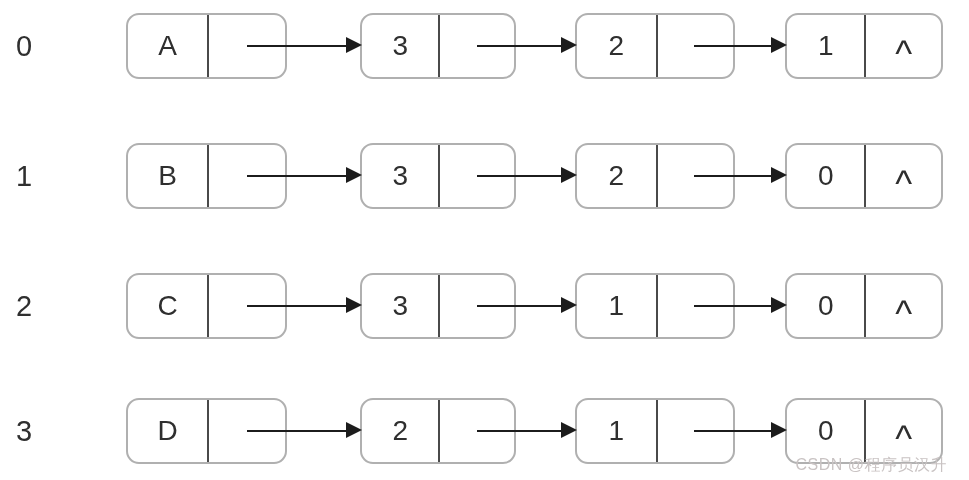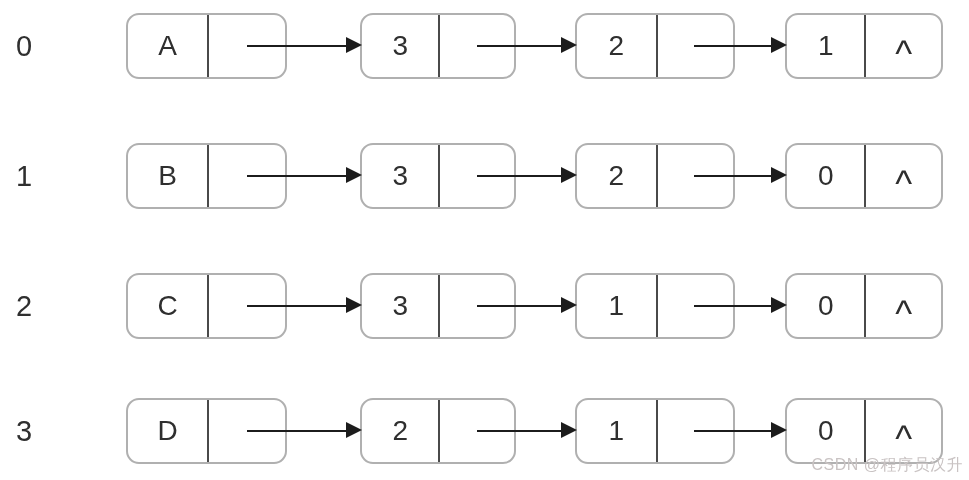--- a/index.html
+++ b/index.html
@@ -61,21 +61,21 @@
     width: 0; height: 0;
     border-left: 16px solid var(--arrow);
     border-top: 8px solid transparent;
     border-bottom: 8px solid transparent;
   }
   .ar0 { left: 247px; width: 99px; }
   .ar1 { left: 477px; width: 84px; }
   .ar2 { left: 694px; width: 77px; }
 
   .watermark {
-    position: absolute; right: 6px; bottom: 4px;
+    position: absolute; right: 22px; bottom: 4px;
     font-size: 16px; color: var(--watermark);
     letter-spacing: 0.5px;
   }
 </style>
 </head>
 <body>
 
 <div class="canvas">
 
   <div class="row r0">

